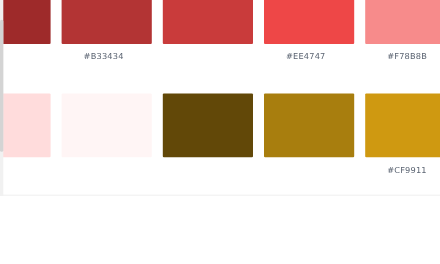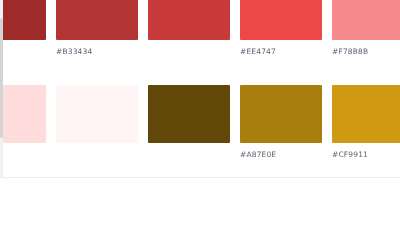--- a/index.html
+++ b/index.html
@@ -53,20 +53,21 @@
 
   .swatch-label {
     display: block;
     margin-top: 7px;
     font-family: "DejaVu Sans", sans-serif;
     font-size: 7.5px;
     letter-spacing: 0.15px;
     color: #5b6472;
     white-space: nowrap;
     overflow: hidden;
+    margin-left: 20px;
   }
 
   
   .scrollbar-track {
     position: absolute;
     left: 0;
     top: 0;
     width: 3px;
     height: 178px;
     background: #f1f1f1;
@@ -123,21 +124,20 @@
       <span class="swatch-label">9</span>
     </div>
     <div class="swatch-cell">
       <span class="swatch-chip" style="background:#FFF5F5;"></span>
     </div>
     <div class="swatch-cell">
       <span class="swatch-chip" style="background:#624808;"></span>
     </div>
     <div class="swatch-cell">
       <span class="swatch-chip" style="background:#A87E0E;"></span>
-      <span class="swatch-label">#A87E0E</span>
     </div>
     <div class="swatch-cell">
       <span class="swatch-chip" style="background:#CF9911;"></span>
       <span class="swatch-label">#CF9911</span>
     </div>
 
   </div>
 
   <div class="bottom-edge"></div>
 </div>

